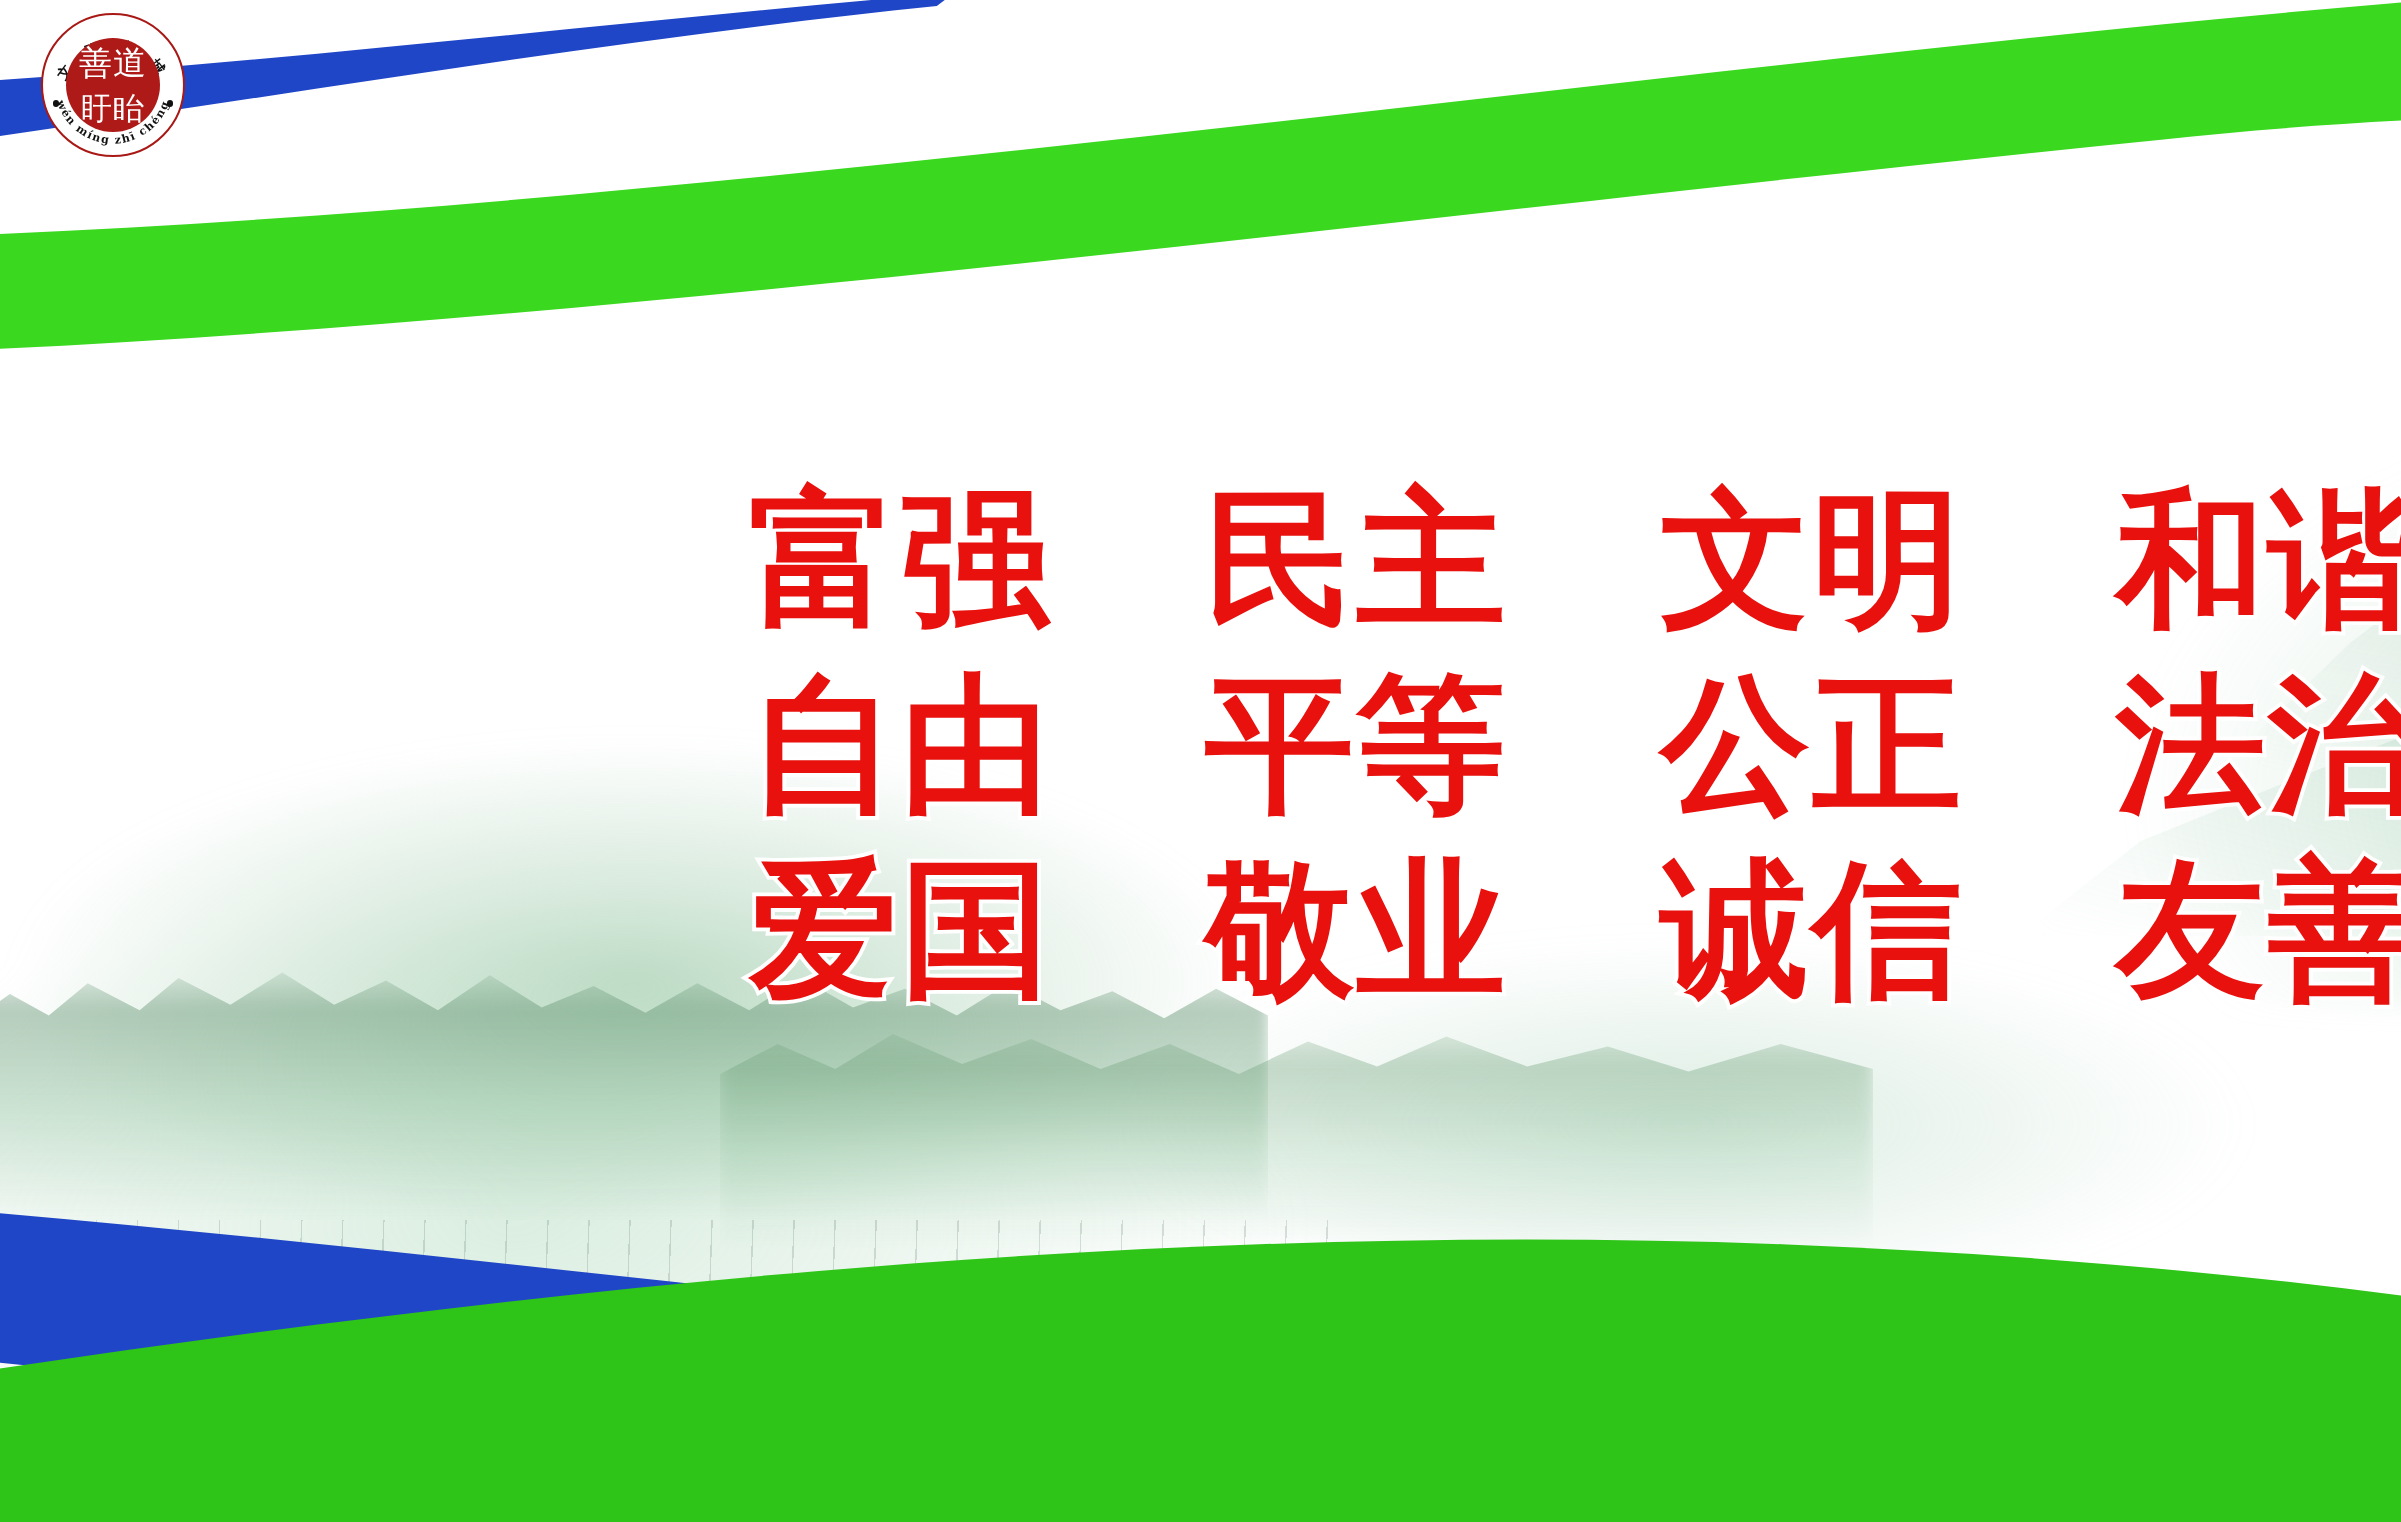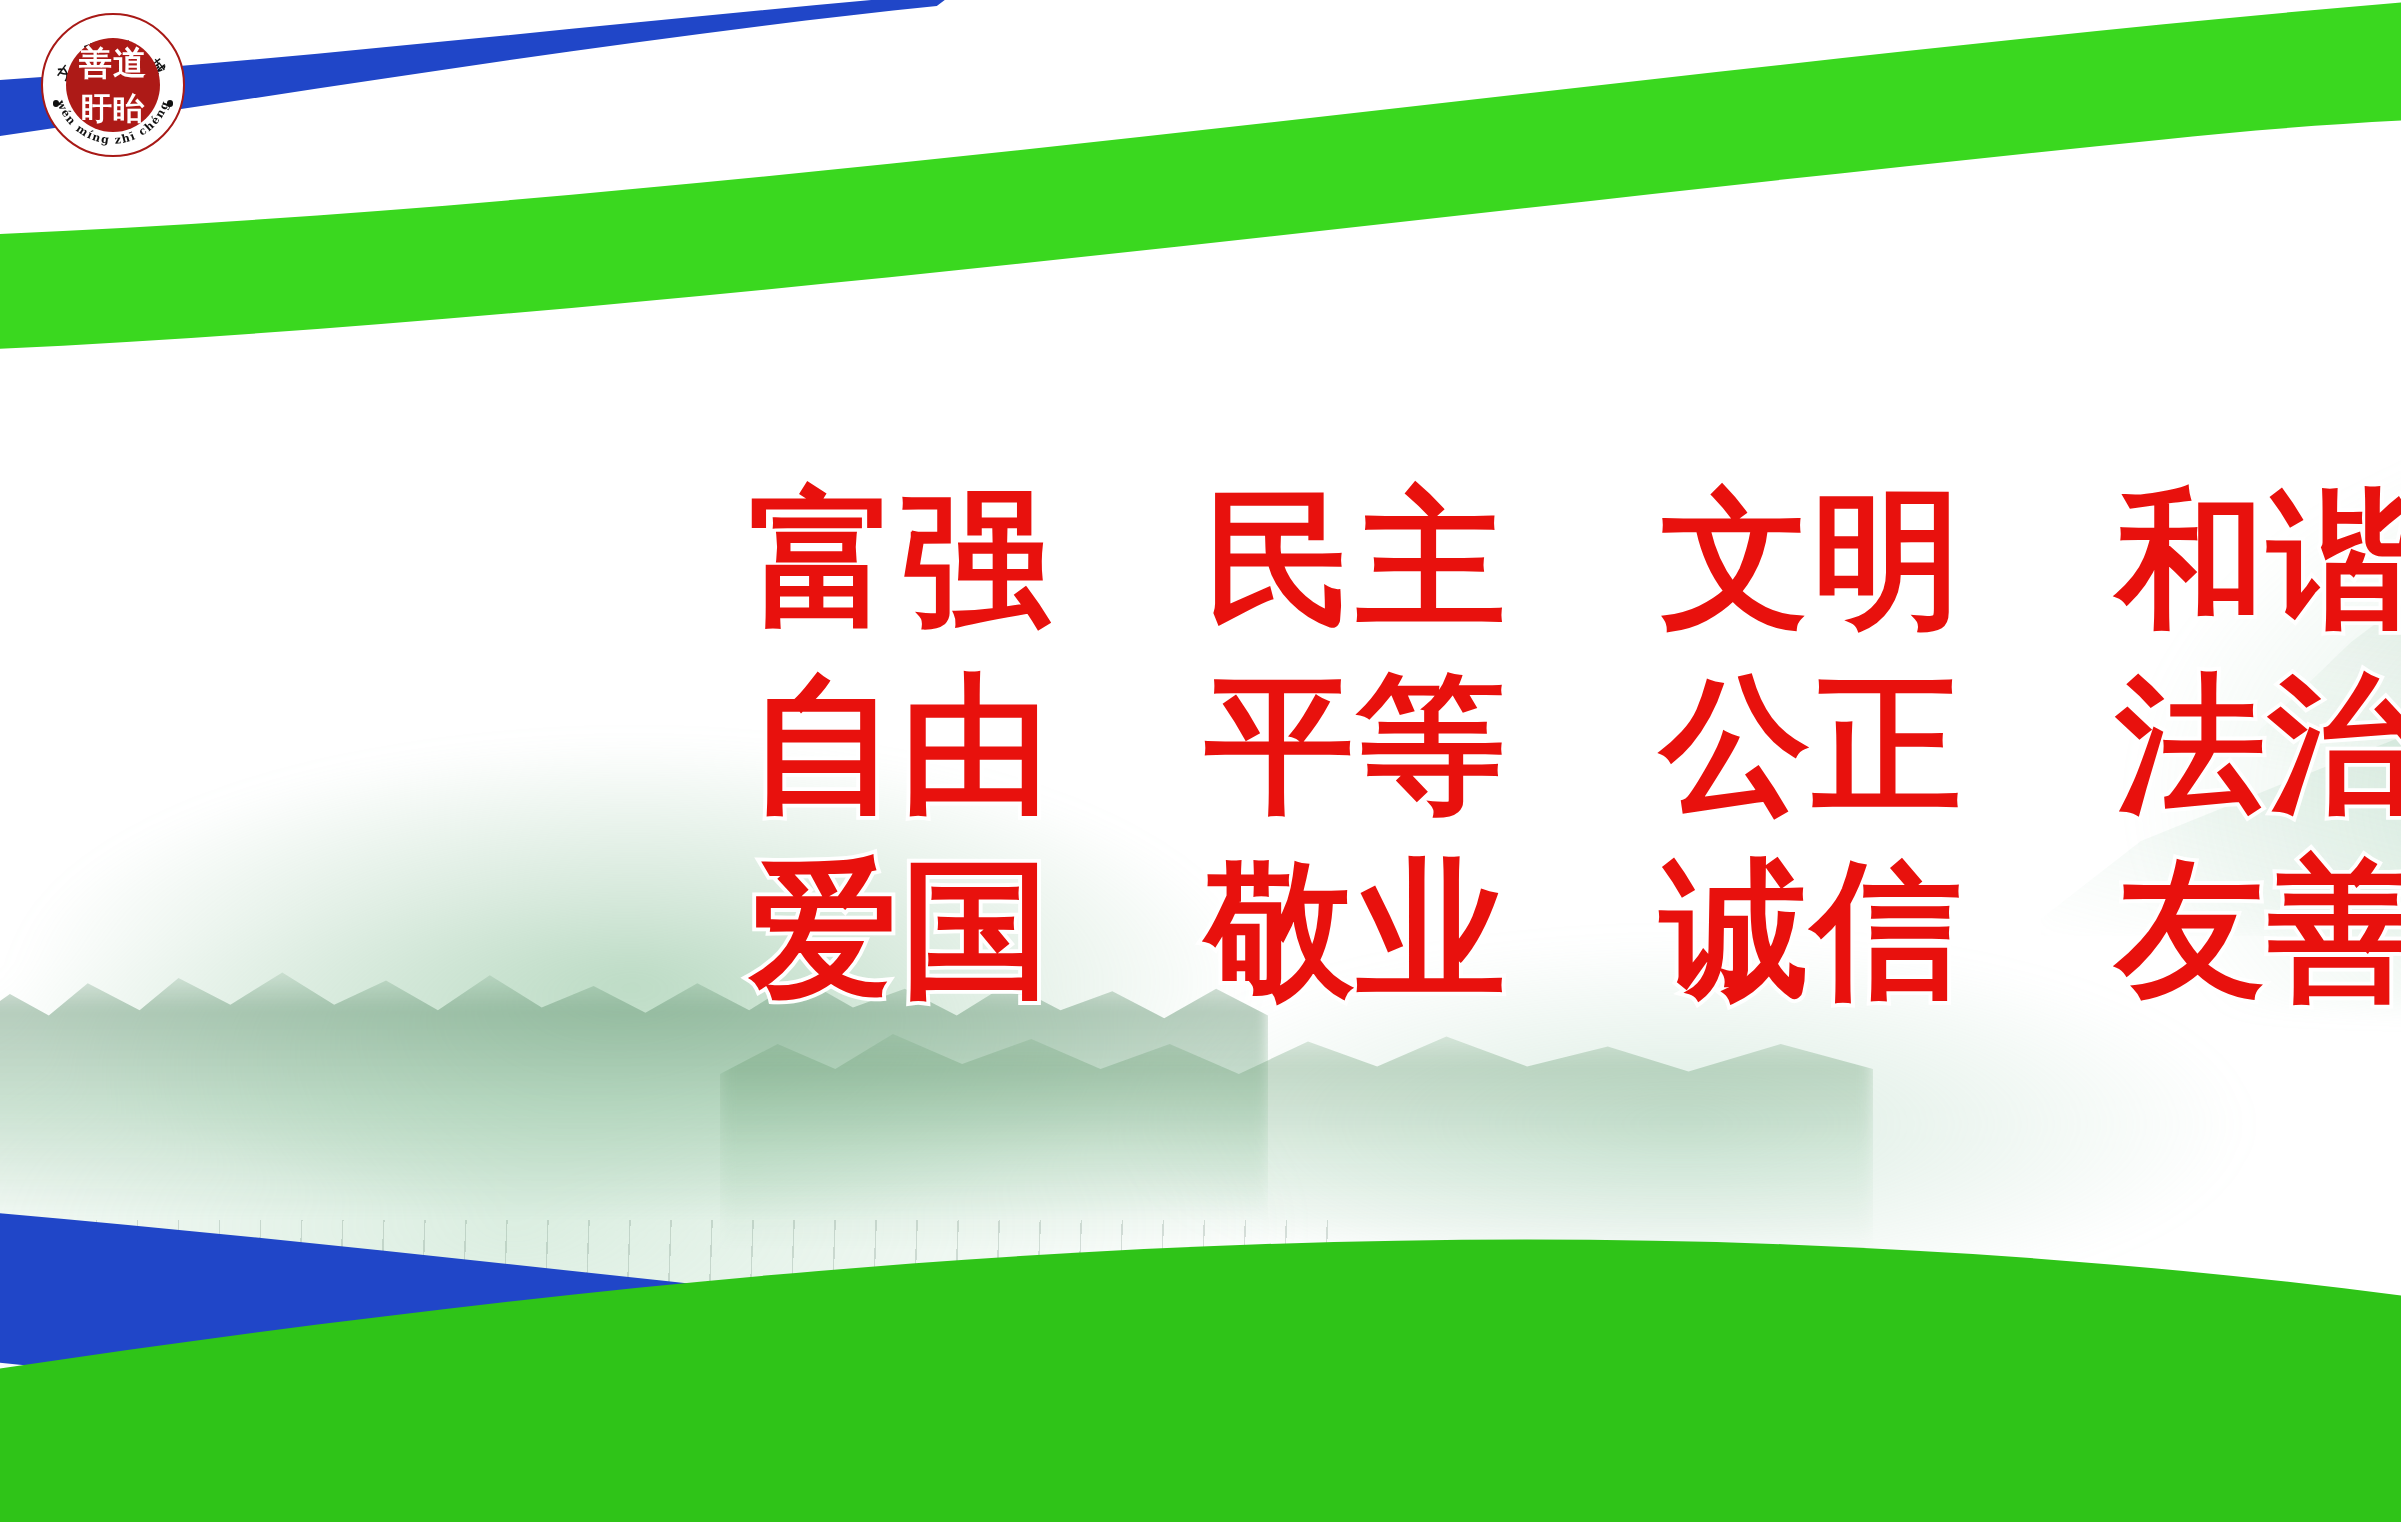--- a/index.html
+++ b/index.html
@@ -156,21 +156,21 @@
     top:87px;
   }
   .logo-dot.l{left:12px;}
   .logo-dot.r{right:12px;}
   .logo-core-text{
     position:absolute; inset:0;
     display:flex;flex-direction:column;
     align-items:center;justify-content:center;
     color:#fff;
     font-family:"DejaVu Serif","Liberation Serif",serif;
-    font-weight:700;
+    font-weight:400;
     line-height:.96;
     letter-spacing:1px;
   }
   .logo-core-text span{display:block;white-space:nowrap;}
   .logo-core-line1{font-size:33px;}
   .logo-core-line2{font-size:31px;margin-top:16px;}
   .arc-text{
     position:absolute; inset:0;
     pointer-events:none;
   }

